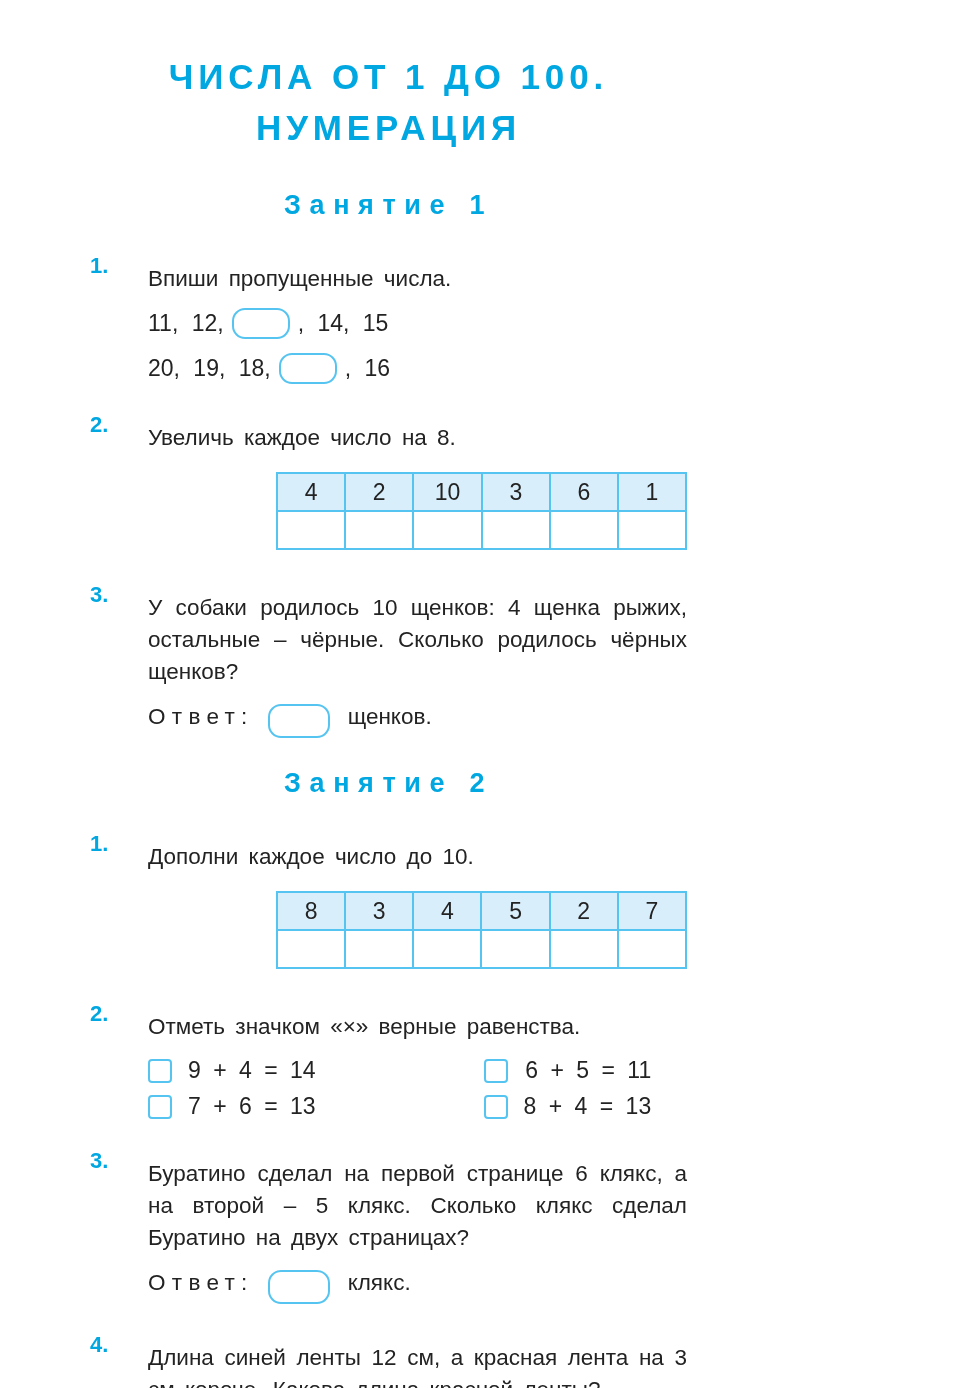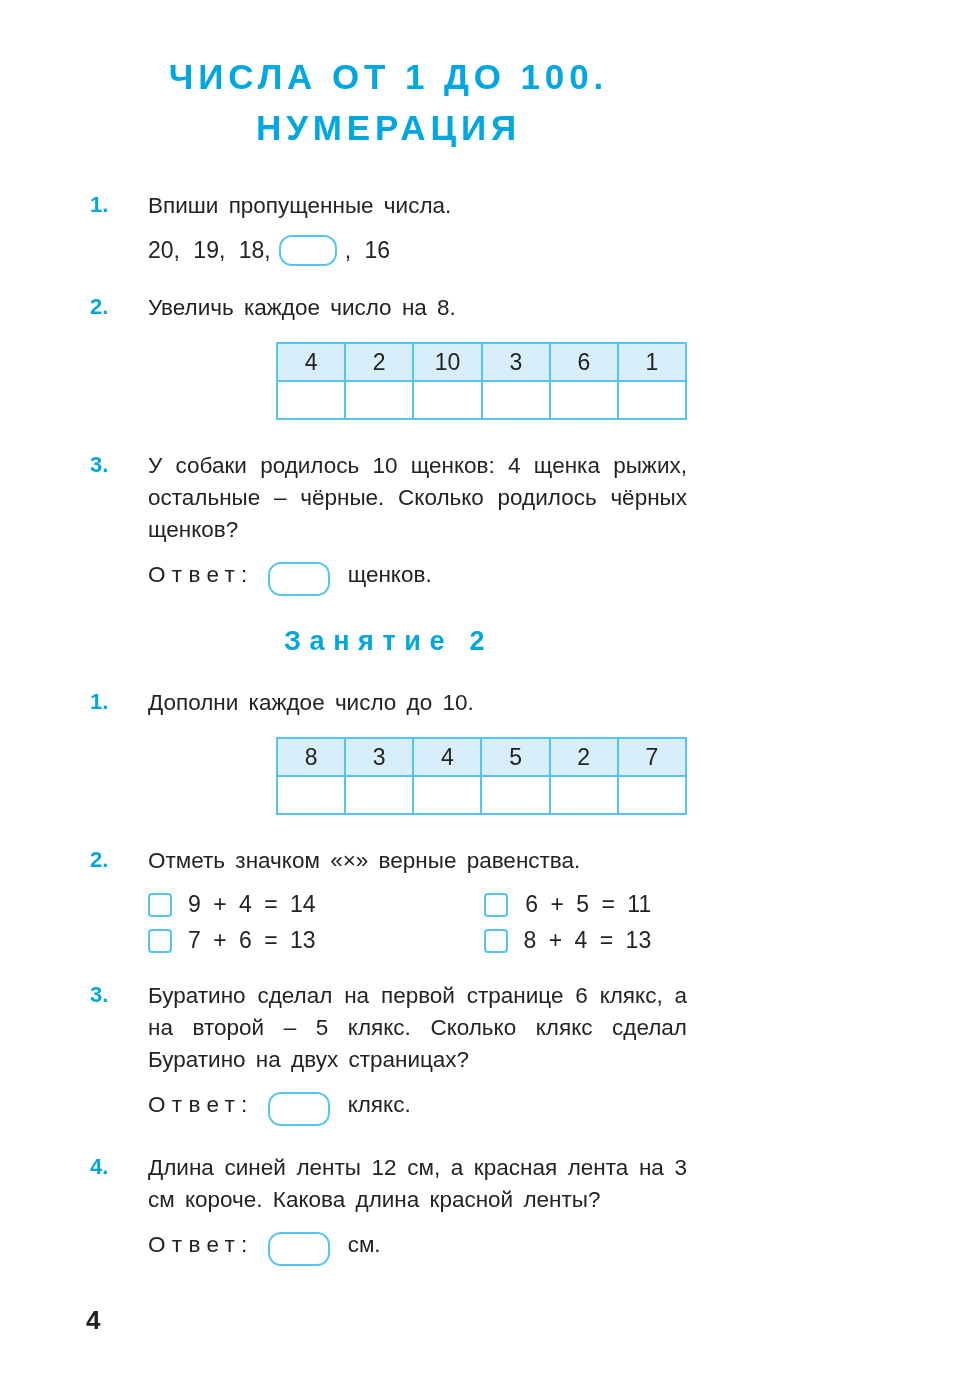--- a/index.html
+++ b/index.html
@@ -42,21 +42,21 @@
     margin-bottom: 26px;
   }
   .task-num {
     width: 58px;
     flex: 0 0 58px;
     font-weight: bold;
     font-size: 22px;
     color: #00a7e1;
     padding-top: 2px;
   }
-  .task-body { flex: 1; }
+  .task-body { flex: 1; margin-top: 12px; }
   .task-text {
     font-size: 22.5px;
     line-height: 1.42;
     text-align: justify;
     word-spacing: 4px;
   }
 
   .seq-line {
     font-size: 23px;
     margin-top: 14px;
@@ -137,25 +137,31 @@
 </head>
 <body>
 
 <div class="page">
 
   <h1 class="main-title">
     <span>ЧИСЛА ОТ 1 ДО 100.</span><br>
     <span>НУМЕРАЦИЯ</span>
   </h1>
 
+  <h2 class="lesson-heading">Занятие 1</h2>
 
   <div class="task">
     <div class="task-num">1.</div>
     <div class="task-body">
       <p class="task-text">Впиши пропущенные числа.</p>
+      <div class="seq-line">
+        <span>11, 12,</span>
+        <span class="blank-inline"></span>
+        <span>, 14, 15</span>
+      </div>
       <div class="seq-line">
         <span>20, 19, 18,</span>
         <span class="blank-inline"></span>
         <span>, 16</span>
       </div>
     </div>
   </div>
 
   <div class="task">
     <div class="task-num">2.</div>

